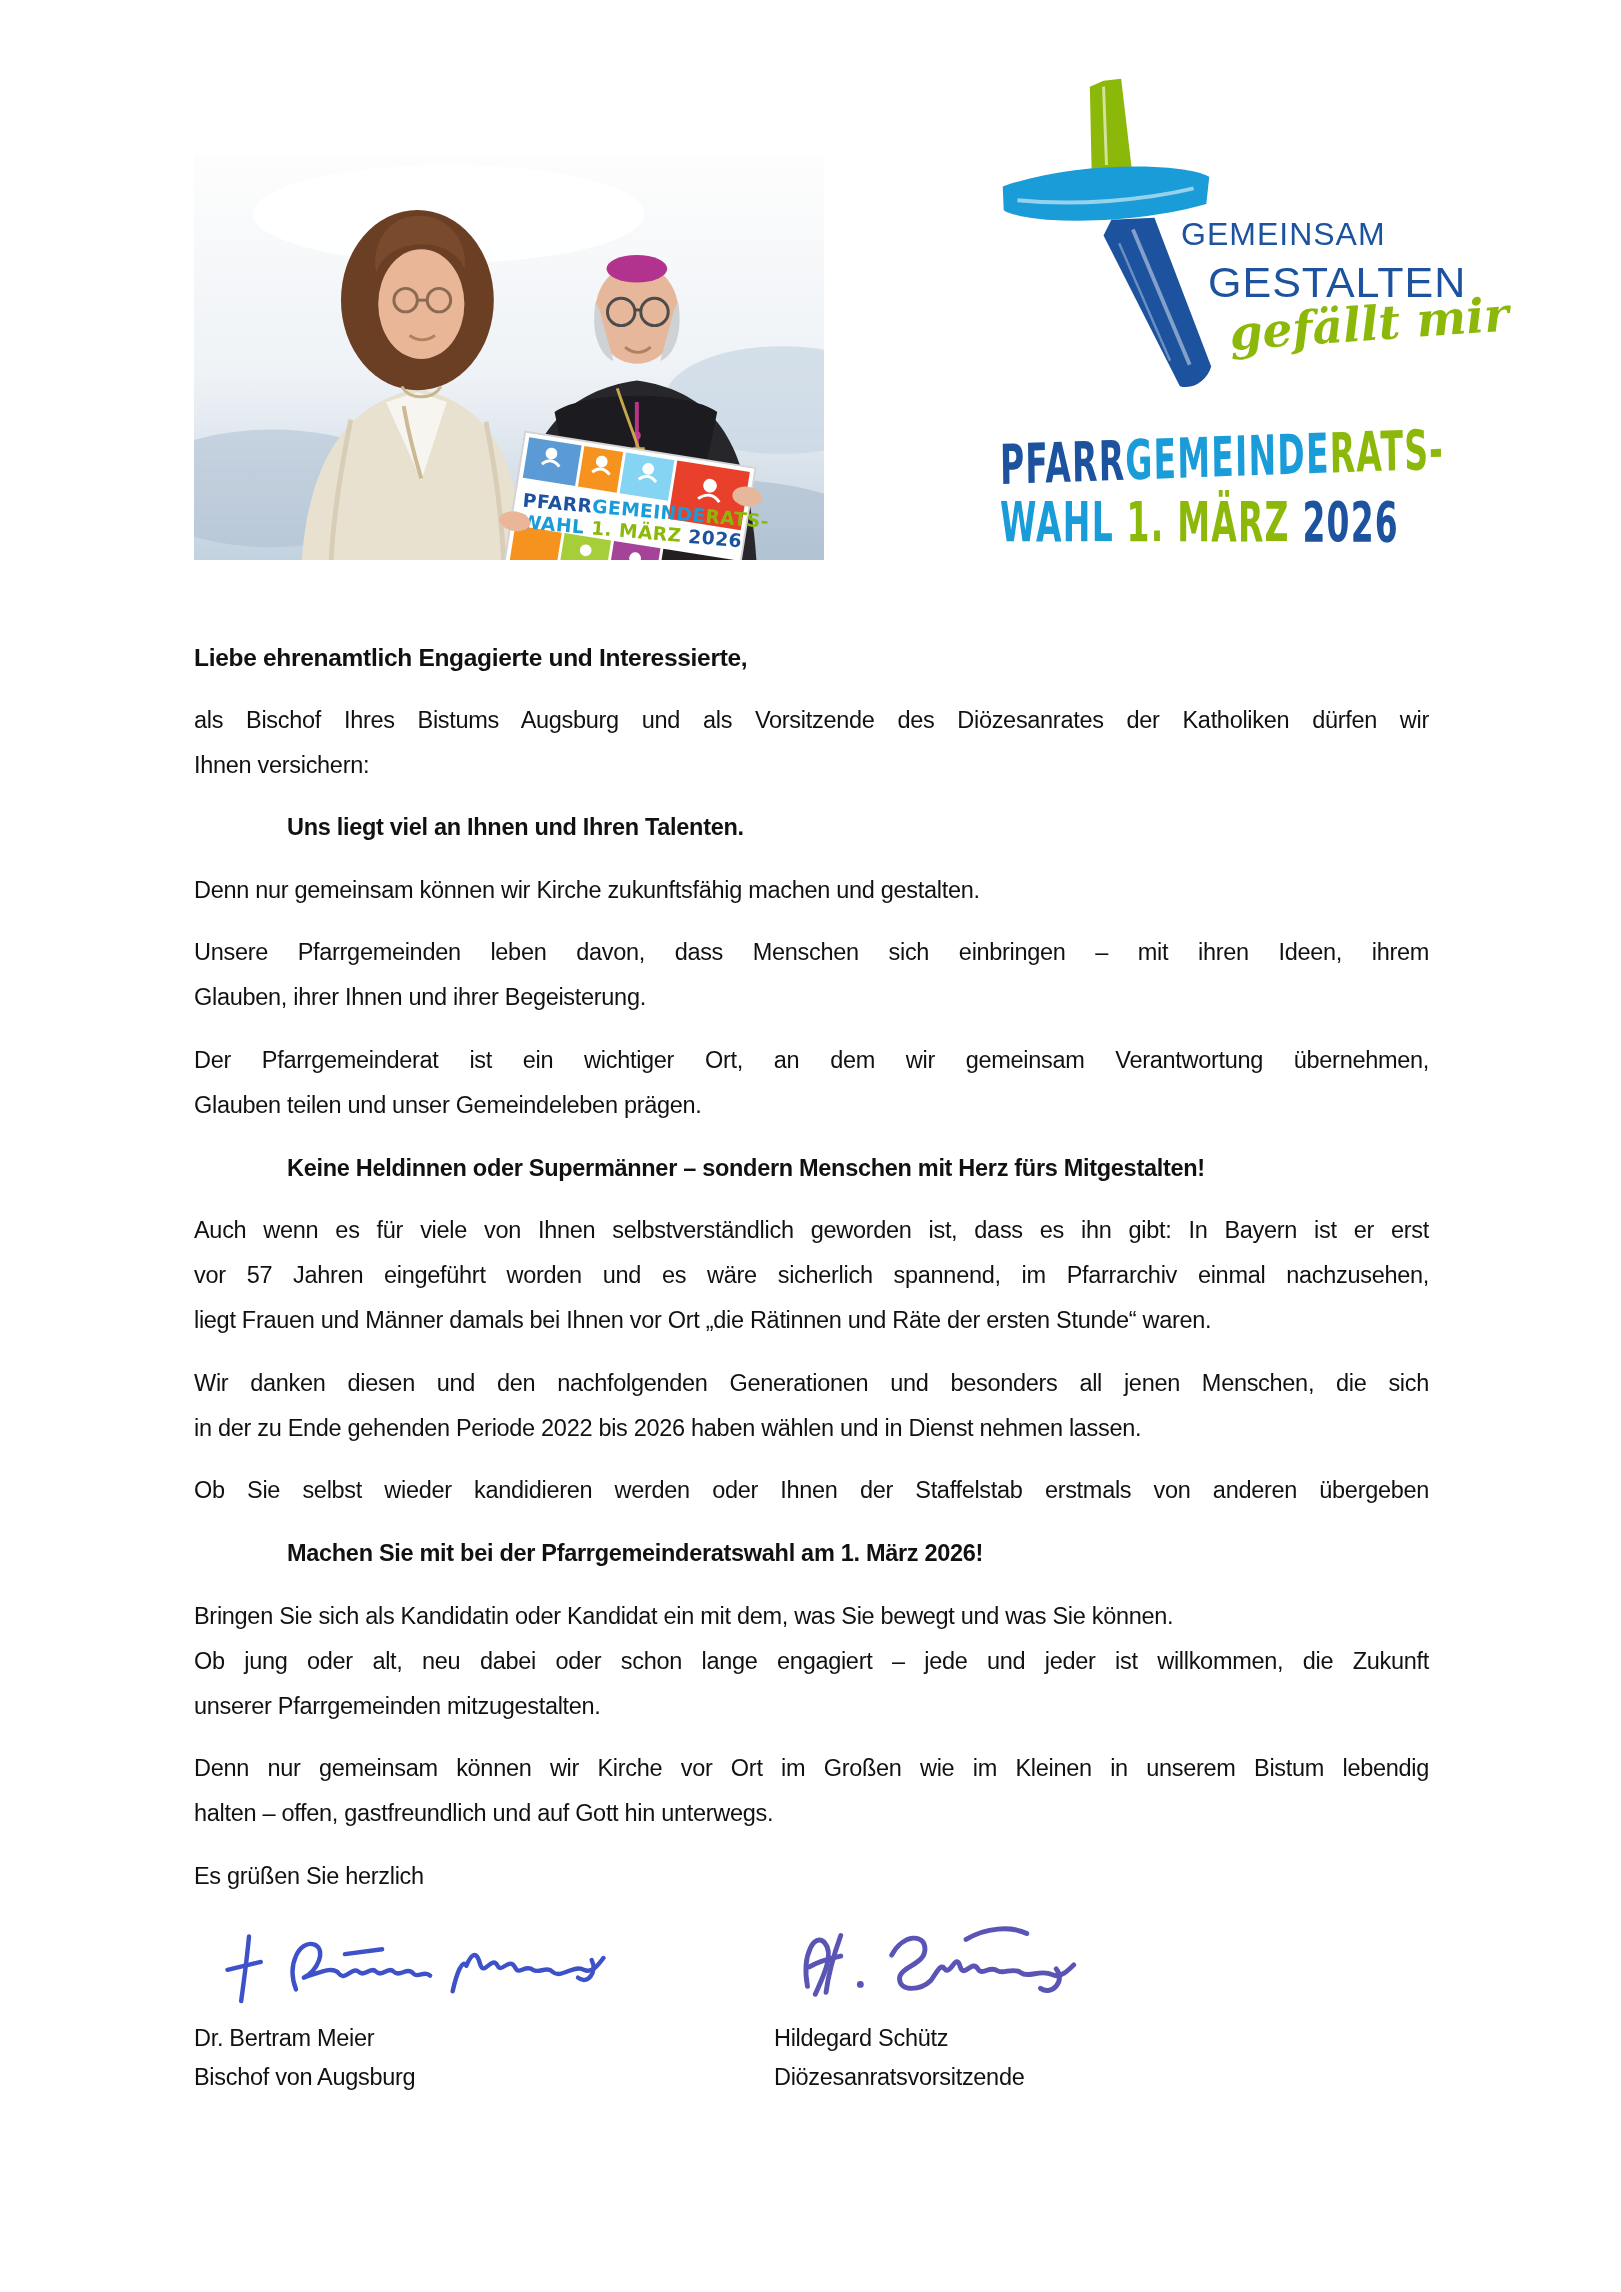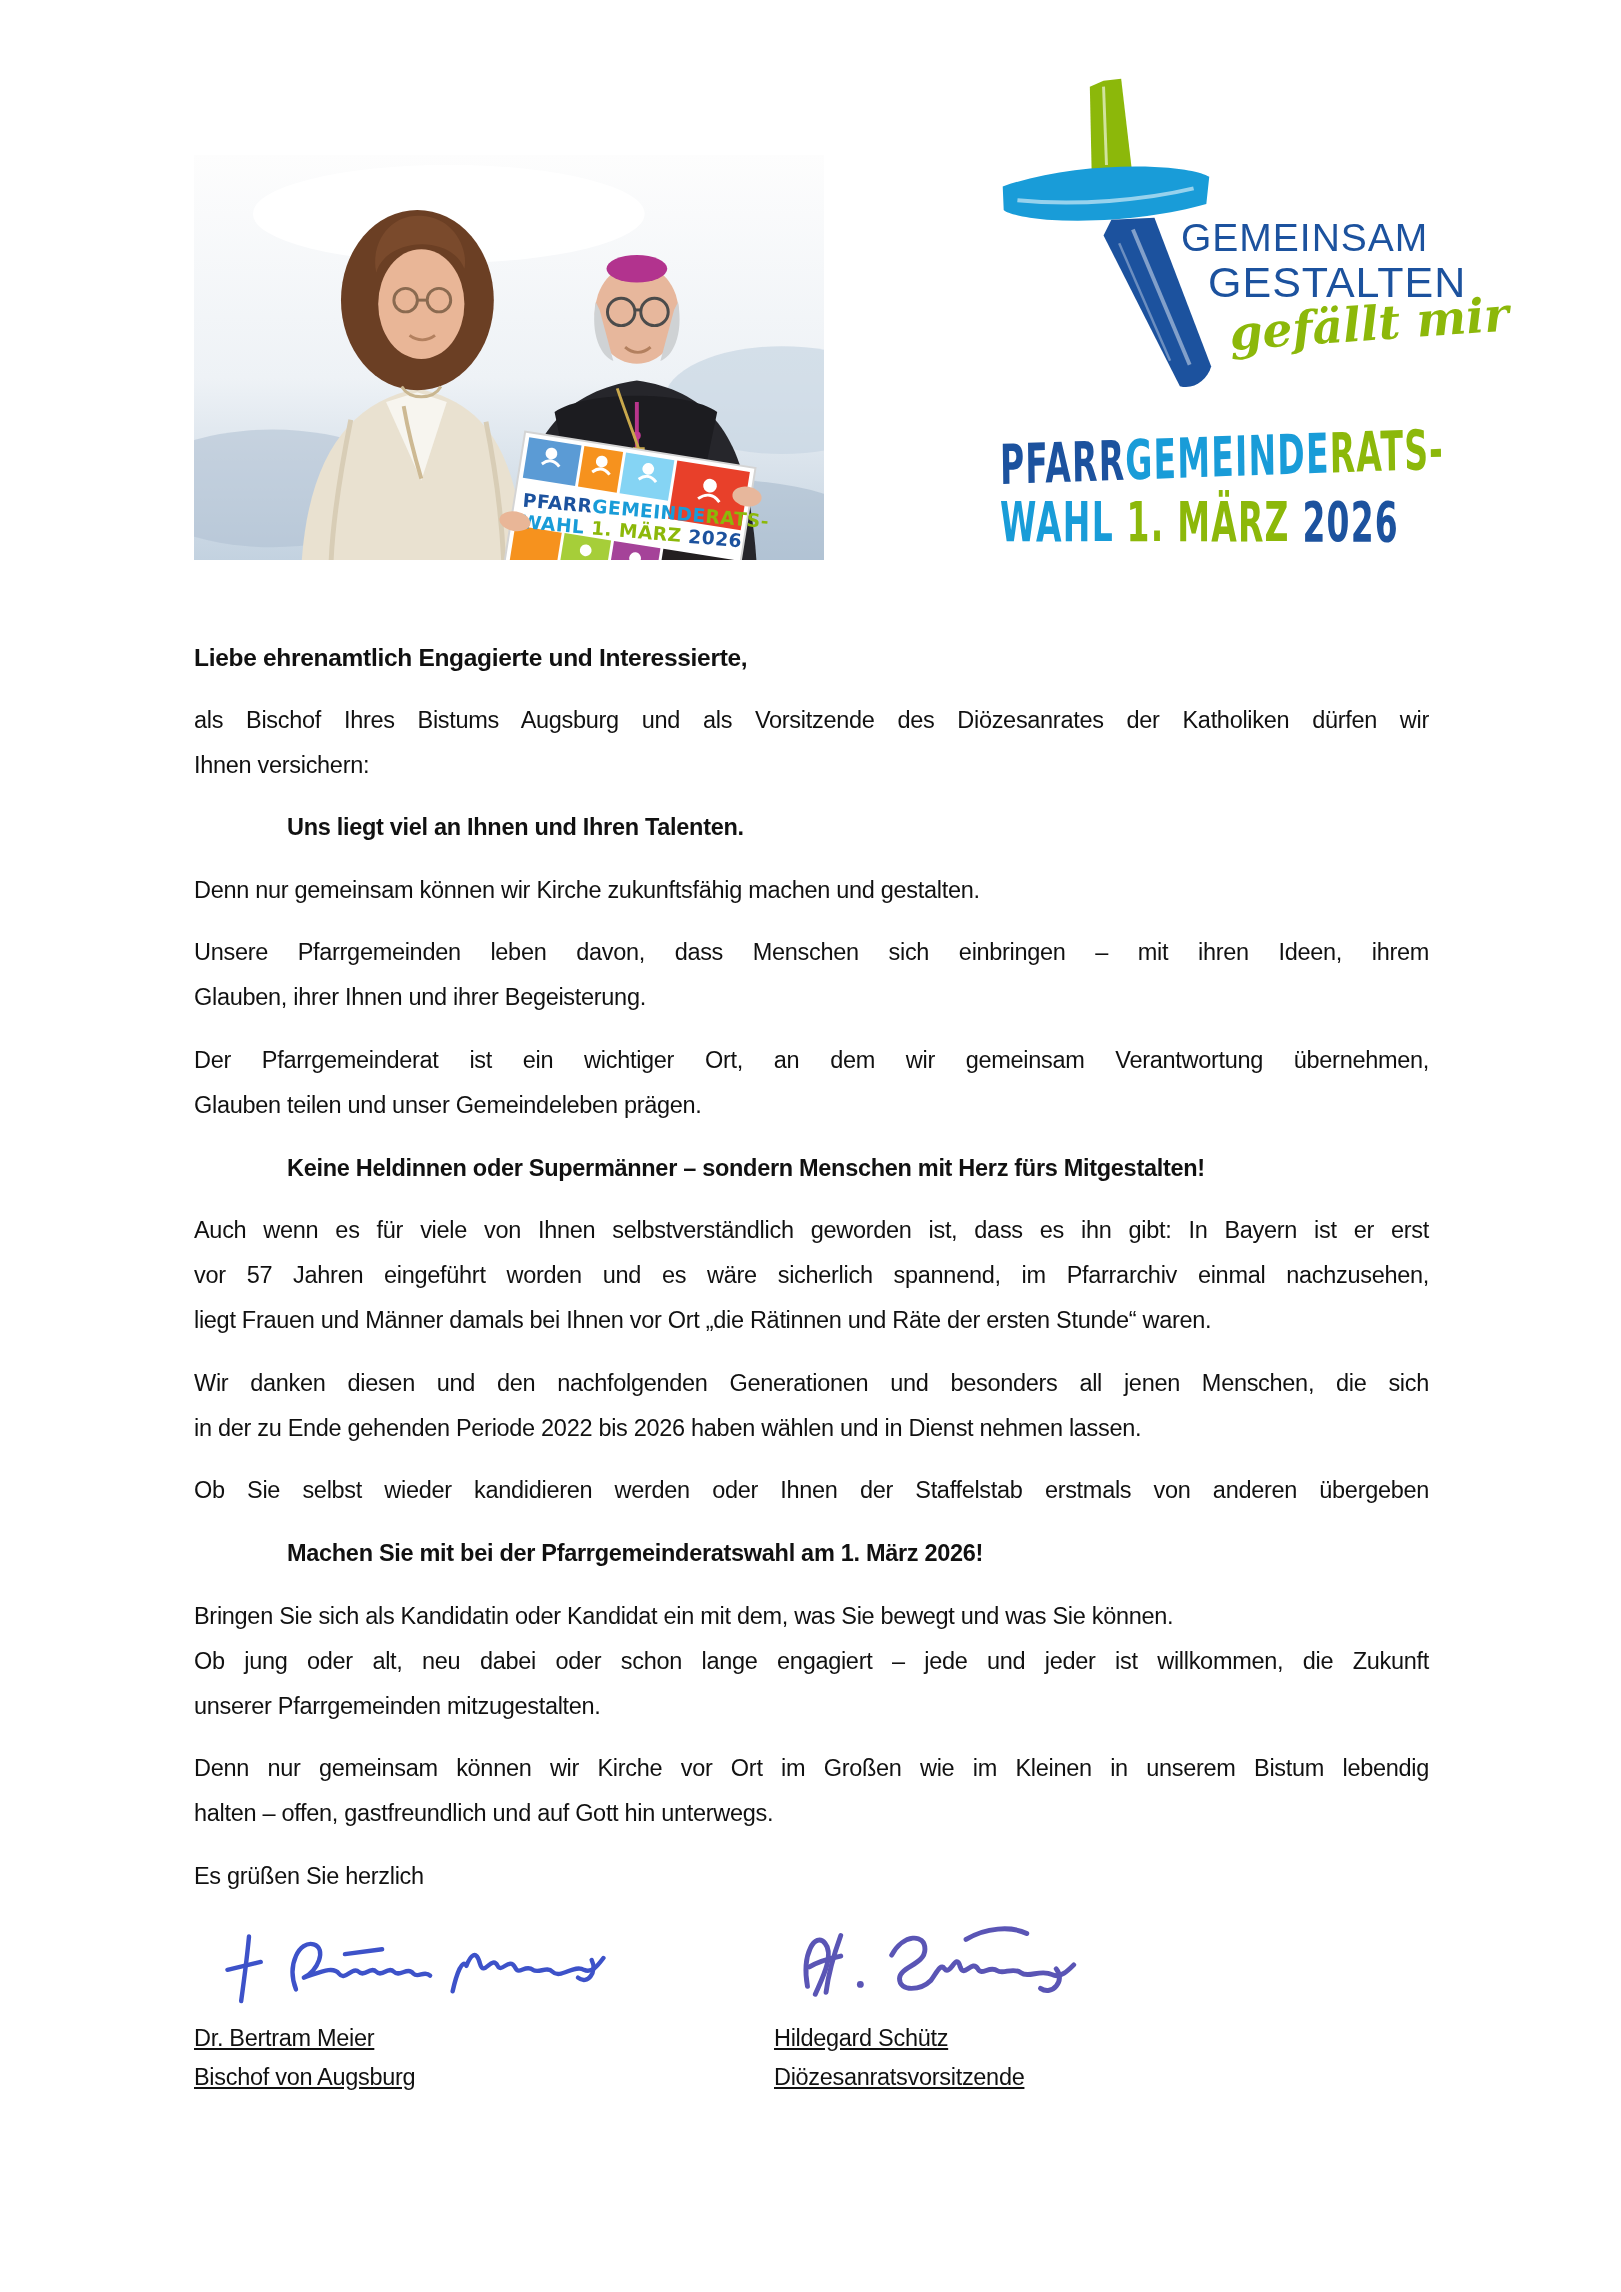--- a/index.html
+++ b/index.html
@@ -7,21 +7,21 @@
     position:relative;width:1621px;height:2293px;background:#ffffff;
     font-family:"Liberation Sans",sans-serif;color:#111;overflow:hidden;
   }
   
   .photo{position:absolute;left:194px;top:155px;width:630px;height:405px;}
   .photo svg{display:block;width:100%;height:100%;}
   
   .logo-cross{position:absolute;left:988px;top:71px;width:235px;height:323px;}
   .logo-cross svg{display:block;width:100%;height:100%;}
   .logo-line{position:absolute;color:#1c529e;letter-spacing:1px;line-height:1;white-space:nowrap;}
-  .logo-line1{left:1181px;top:218px;font-size:39px;}
+  .logo-line1{left:1181px;top:218px;font-size:32px;}
   .logo-line2{left:1208px;top:261px;font-size:43px;}
   .logo-claim{
     position:absolute;left:1228px;top:310px;font-size:47px;line-height:1;
     font-family:"DejaVu Serif",serif;font-style:italic;font-weight:bold;
     color:#8cb80a;transform:rotate(-4deg);transform-origin:left top;white-space:nowrap;
   }
   .wordmark{position:absolute;left:1000px;top:437px;font-family:"DejaVu Sans",sans-serif;font-weight:800;}
   .wm-line{white-space:nowrap;font-size:55px;line-height:57px;letter-spacing:2px;
     transform:scaleX(0.60);transform-origin:left center;}
   .wm-line1{transform:scaleX(0.60) rotate(-1.2deg);}
@@ -31,21 +31,21 @@
   .letter{position:absolute;left:194px;top:635px;width:1235px;font-size:23.5px;letter-spacing:-0.3px;line-height:45px;}
   .dateline{text-align:right;margin:0 0 15.7px;}
   .salutation{font-weight:bold;font-size:24.5px;margin:0 0 17.6px;}
   .para{margin:0 0 17.6px;hyphens:none;}
   .para.tight{margin-bottom:0;}
   .jline{text-align:justify;text-align-last:justify;}
   .jline.last{text-align:left;text-align-last:auto;}
   .heading{font-weight:bold;margin:0 0 17.6px 93px;}
   .signoff{margin:0 0 5.9px;}
   .sig-row{display:flex;align-items:flex-start;height:114px;}
-  .name-row{display:flex;line-height:39px;text-decoration:underline;}
+  .name-row{display:flex;line-height:39px;}
   .sig-col1{width:580px;} .sig-col2{flex:1;}
   .sig-col1 svg{display:block;margin:3.9px 0 0 7.8px;}
   .sig-col2 svg{display:block;margin:7.8px 0 0 0;}
   .name-block div{white-space:nowrap;}
 </style>
 </head>
 <body>
 
 <div class="page">
 

